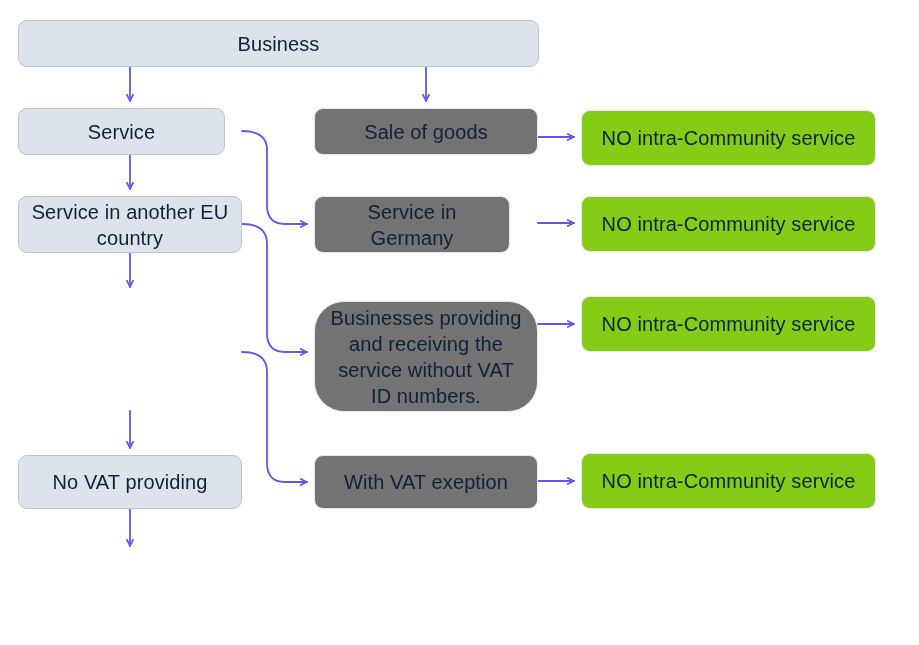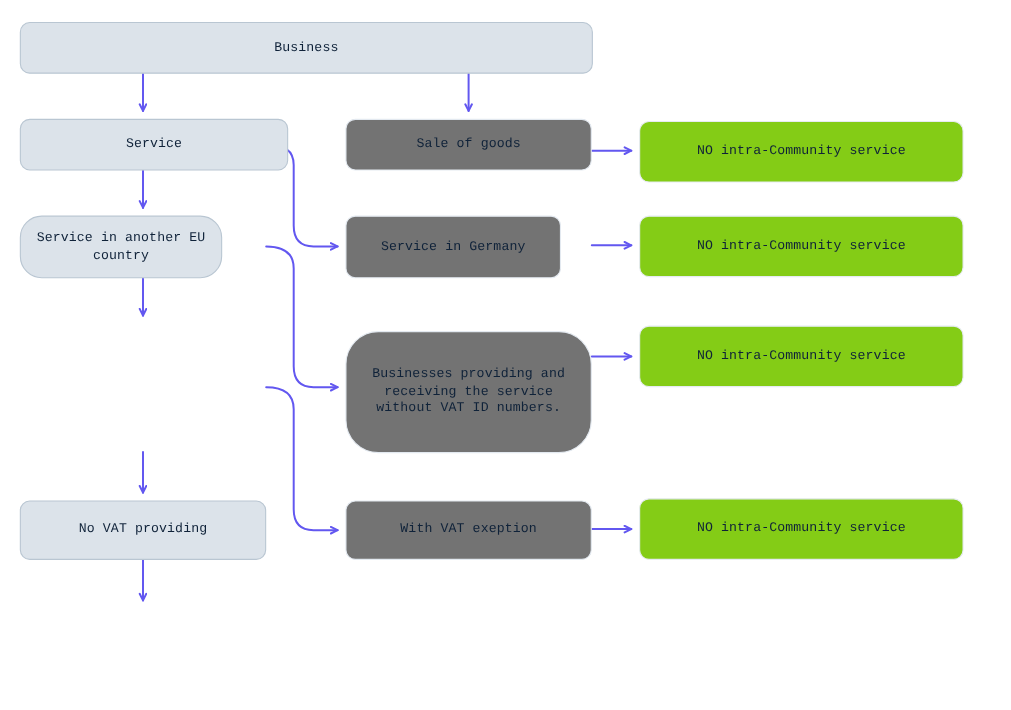--- a/index.html
+++ b/index.html
@@ -32,23 +32,22 @@
     box-sizing: border-box;
     display: flex;
     align-items: center;
     justify-content: center;
     text-align: center;
     border-radius: 9px;
     padding: 4px 12px;
     line-height: 1.30;
     letter-spacing: 0.1px;
     color: #0f2239;
-    font-size: 12px;
+    font-size: 20px;
     font-weight: 400;
-    font-family: Liberation Mono, monospace;
   }
   .node-primary {
     background: #dce3ea;
     border: 1px solid #b9c6d2;
   }
   .node-secondary {
     background: #737373;
     border: 1px solid #e3e9f0;
   }
   .node-terminal {
@@ -95,31 +94,31 @@
       <path d="M538,223 L574,223"></path>
       <path d="M538,324 L574,324"></path>
       <path d="M538,481 L574,481"></path>
     </g>
   </svg>
 
   <div class="node node-primary" style="left:18px; top:20px; width:521px; height:47px;">
     <span class="node-text">Business</span>
   </div>
 
-  <div class="node node-primary" style="left:18px; top:108px; width:244px; height:47px;">
+  <div class="node node-primary" style="left:18px; top:108px; width:207px; height:47px;">
     <span class="node-text">Service</span>
   </div>
   <div class="node node-secondary" style="left:314px; top:108px; width:224px; height:47px;">
     <span class="node-text">Sale of goods</span>
   </div>
   <div class="node node-terminal" style="left:581px; top:110px; width:295px; height:56px;">
     <span class="node-text">NO intra-Community service</span>
   </div>
 
-  <div class="node node-primary" style="left:18px; top:196px; width:184px; height:57px;border-radius:20px;">
+  <div class="node node-primary" style="left:18px; top:196px; width:224px; height:57px;">
     <span class="node-text">Service in another EU country</span>
   </div>
   <div class="node node-secondary" style="left:314px; top:196px; width:196px; height:57px;">
     <span class="node-text">Service in Germany</span>
   </div>
   <div class="node node-terminal" style="left:581px; top:196px; width:295px; height:56px;">
     <span class="node-text">NO intra-Community service</span>
   </div>
 
   <div class="node node-secondary" style="left:314px; top:301px; width:224px; height:111px;border-radius:30px;">

